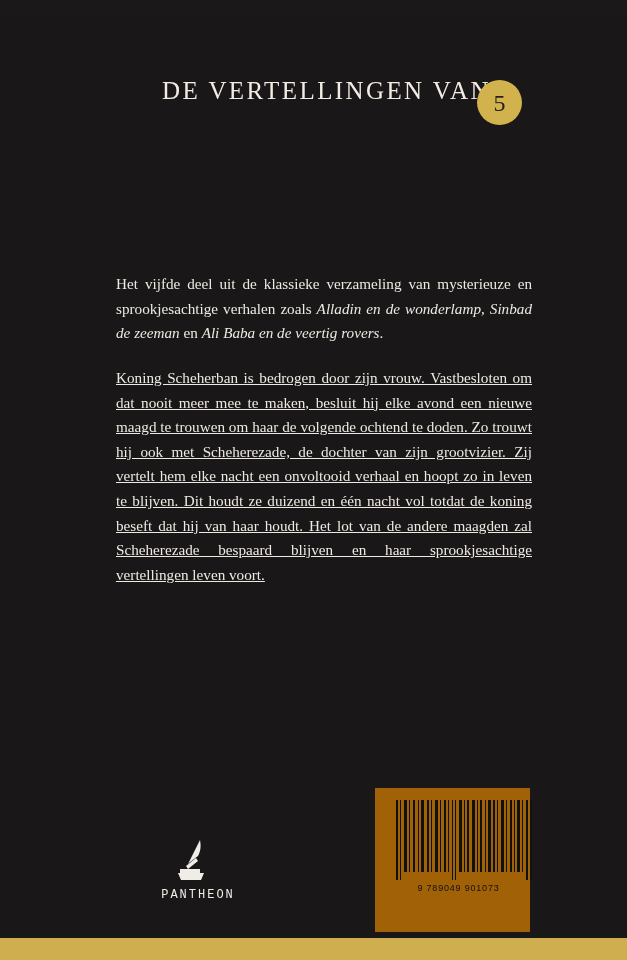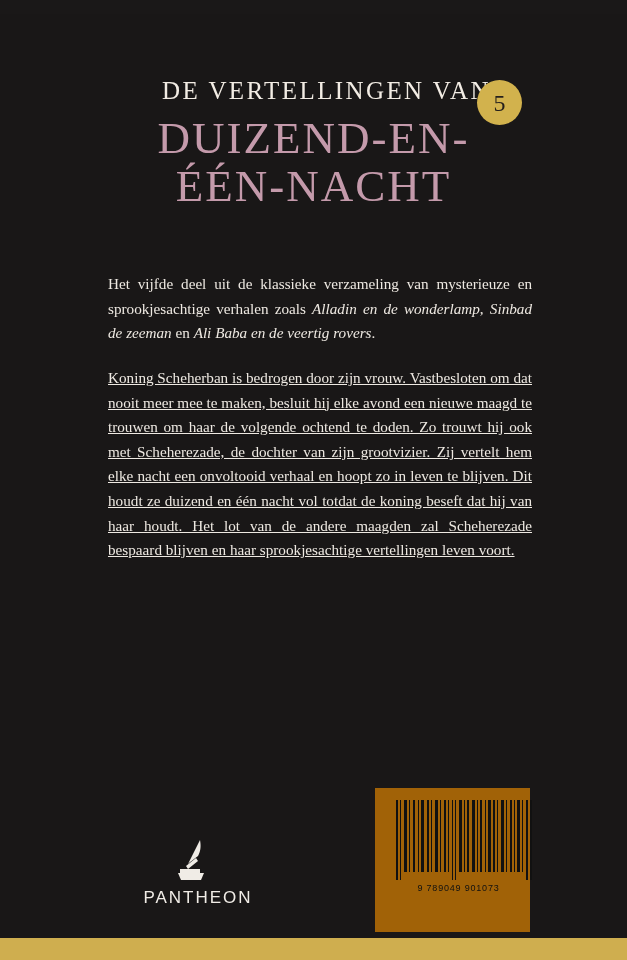--- a/index.html
+++ b/index.html
@@ -89,21 +89,21 @@
     left: 108px;
     top: 272px;
     width: 424px;
     color: #eee9e2;
     font-family: "Liberation Serif", serif;
     font-size: 15.2px;
     line-height: 1.62;
     text-align: justify;
   }
   .blurb p {
-    margin: 0 0 20px 0;
+    margin: 0 0 20px 8px;
   }
   .blurb p:last-child { margin-bottom: 0; text-decoration: underline; }
   .blurb em {
     font-style: italic;
   }
   .barcode-box {
     position: absolute;
     left: 375px;
     top: 788px;
     width: 155px;
@@ -135,22 +135,22 @@
   }
   .publisher-mark {
     display: block;
     margin: 0 auto 6px auto;
     width: 56px;
     height: 44px;
   }
   .publisher-name {
     display: block;
     color: #f0ece6;
-    font-family: Liberation Sans, sans-serif;
-    font-size: 17px;
+    font-family: Liberation Mono, monospace;
+    font-size: 12px;
     letter-spacing: 2px;
     text-transform: uppercase;
   }
   .bottom-band {
     position: absolute;
     left: 0;
     bottom: 0;
     width: 627px;
     height: 22px;
     background: #cfae4f;
@@ -160,24 +160,20 @@
 <body>
 
 <div class="book-back">
 
   <div class="scan-top">
     <div class="scan-top-inner"></div>
   </div>
 
   <div class="title-block">
     <div class="title-line-1">De vertellingen van</div>
-    <div class="title-main">
-      <span class="l1">Duizend-en-</span>
-      <span class="l2">één-nacht</span>
-    </div>
   </div>
 
   <div class="volume-badge">5</div>
 
   <div class="blurb">
     <p><span>Het vijfde deel uit de klassieke verzameling van mysterieuze en sprookjesachtige verhalen zoals </span><em>Alladin en de wonderlamp</em><span>, </span><em>Sinbad de zeeman</em><span> en </span><em>Ali Baba en de veertig rovers</em><span>.</span></p>
     <p>Koning Scheherban is bedrogen door zijn vrouw. Vastbesloten om dat nooit meer mee te maken, besluit hij elke avond een nieuwe maagd te trouwen om haar de volgende ochtend te doden. Zo trouwt hij ook met Scheherezade, de dochter van zijn grootvizier. Zij vertelt hem elke nacht een onvoltooid verhaal en hoopt zo in leven te blijven. Dit houdt ze duizend en één nacht vol totdat de koning beseft dat hij van haar houdt. Het lot van de andere maagden zal Scheherezade bespaard blijven en haar sprookjesachtige vertellingen leven voort.</p>
   </div>
 
   <div class="barcode-box">

